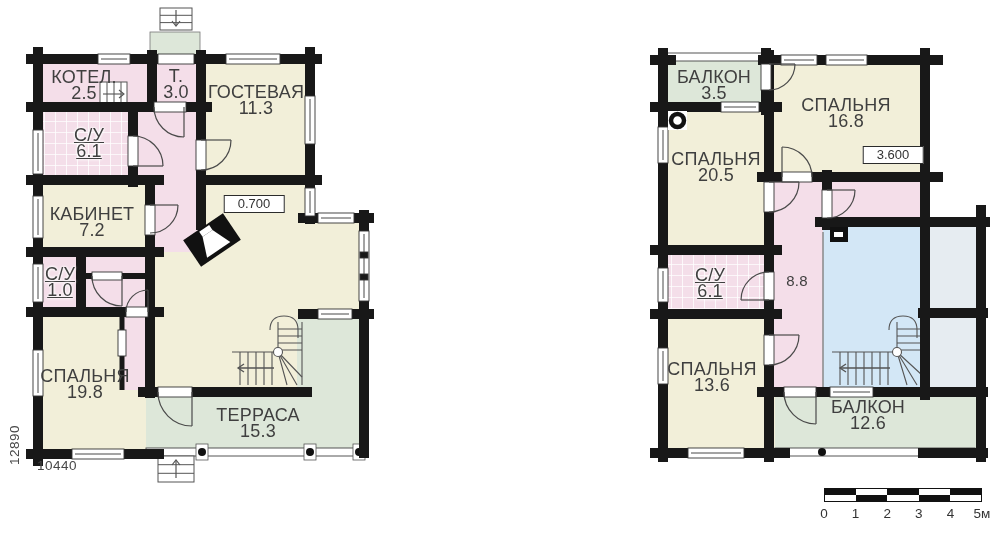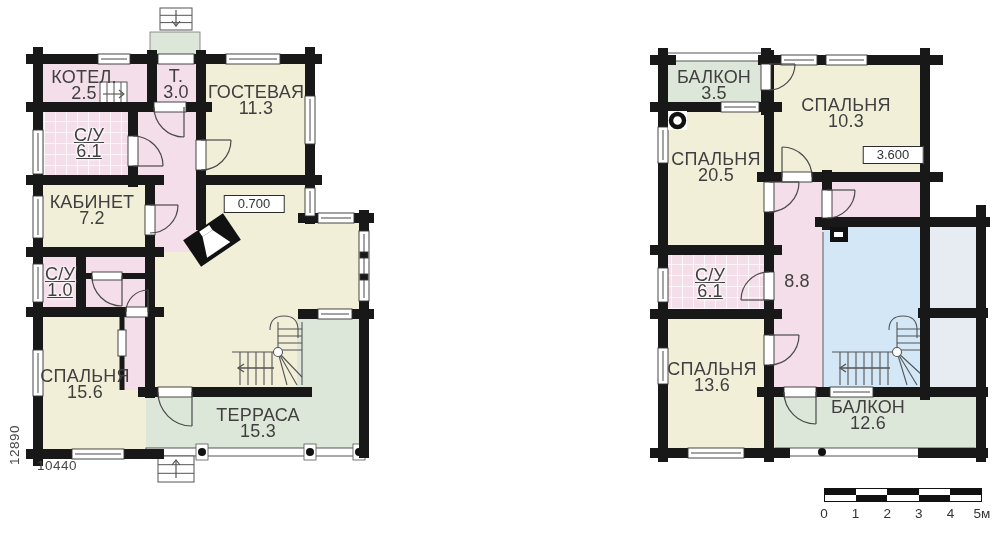--- a/index.html
+++ b/index.html
@@ -3,21 +3,21 @@
 <meta charset="utf-8">
 <style>
   html,body{margin:0;padding:0;background:#fff;}
   .canvas{position:relative;width:1000px;height:534px;background:#fff;overflow:hidden;
           font-family:"Liberation Sans", sans-serif;color:#3f3f3f;}
   .plan-svg{position:absolute;left:0;top:0;width:1000px;height:534px;}
   .room-label{position:absolute;transform:translate(-50%,-50%);text-align:center;
               white-space:nowrap;font-size:18px;line-height:16px;color:#3f3f3f;letter-spacing:.2px;}
   .room-label .rn,.room-label .ra{pointer-events:none;}
   .halo{text-shadow:0 0 3px #fff,0 0 3px #fff,0 0 3px #fff;text-decoration:underline;}
-  .big{font-size:18px;}
+  .big{font-size:15px;}
   .mark{position:absolute;transform:translate(-50%,-50%);border:1.5px solid #2b2b2b;background:#fff;
         padding:0 13px;font-size:13px;line-height:16px;color:#333;}
   .dim{position:absolute;transform:translate(-50%,-50%);font-size:13.5px;color:#474747;letter-spacing:.5px;}
   .dim-v{transform:translate(-50%,-50%) rotate(-90deg);}
   .scalebar{position:absolute;width:158px;}
   .sb-rows{border:1.5px solid #111;}
   .sb-row{display:flex;height:6px;}
   .sb-cell{width:31.6px;height:6px;}
   .sb-b{background:#111;} .sb-w{background:#fff;}
   .sb-labels{position:relative;height:18px;margin-top:4px;font-size:13.5px;color:#333;}
@@ -292,47 +292,47 @@
     <div class="ra">3.0</div>
   </div>
   <div class="room-label" style="left:256px;top:100px">
     <div class="rn">ГОСТЕВАЯ</div>
     <div class="ra">11.3</div>
   </div>
   <div class="room-label halo" style="left:89px;top:143px">
     <div class="rn">С/У</div>
     <div class="ra">6.1</div>
   </div>
-  <div class="room-label" style="left:92px;top:210px">
+  <div class="room-label" style="left:92px;top:222px">
     <div class="rn">КАБИНЕТ</div>
     <div class="ra">7.2</div>
   </div>
   <div class="room-label halo" style="left:60px;top:282px">
     <div class="rn">С/У</div>
     <div class="ra">1.0</div>
   </div>
   <div class="room-label" style="left:85px;top:384px">
     <div class="rn">СПАЛЬНЯ</div>
-    <div class="ra">15.6</div>
+    <div class="ra">19.8</div>
   </div>
   <div class="room-label" style="left:258px;top:423px">
     <div class="rn">ТЕРРАСА</div>
     <div class="ra">15.3</div>
   </div>
   <div class="mark" style="left:254px;top:204px">0.700</div>
   <div class="dim dim-v" style="left:14px;top:445px">12890</div>
   <div class="dim" style="left:57px;top:465px">10440</div>
 
   <div class="room-label" style="left:714px;top:85px">
     <div class="rn">БАЛКОН</div>
     <div class="ra">3.5</div>
   </div>
   <div class="room-label" style="left:846px;top:113px">
     <div class="rn">СПАЛЬНЯ</div>
-    <div class="ra">10.3</div>
+    <div class="ra">16.8</div>
   </div>
   <div class="room-label" style="left:716px;top:167px">
     <div class="rn">СПАЛЬНЯ</div>
     <div class="ra">20.5</div>
   </div>
   <div class="room-label halo" style="left:710px;top:283px">
     <div class="rn">С/У</div>
     <div class="ra">6.1</div>
   </div>
   <div class="room-label big" style="left:797px;top:281px">

